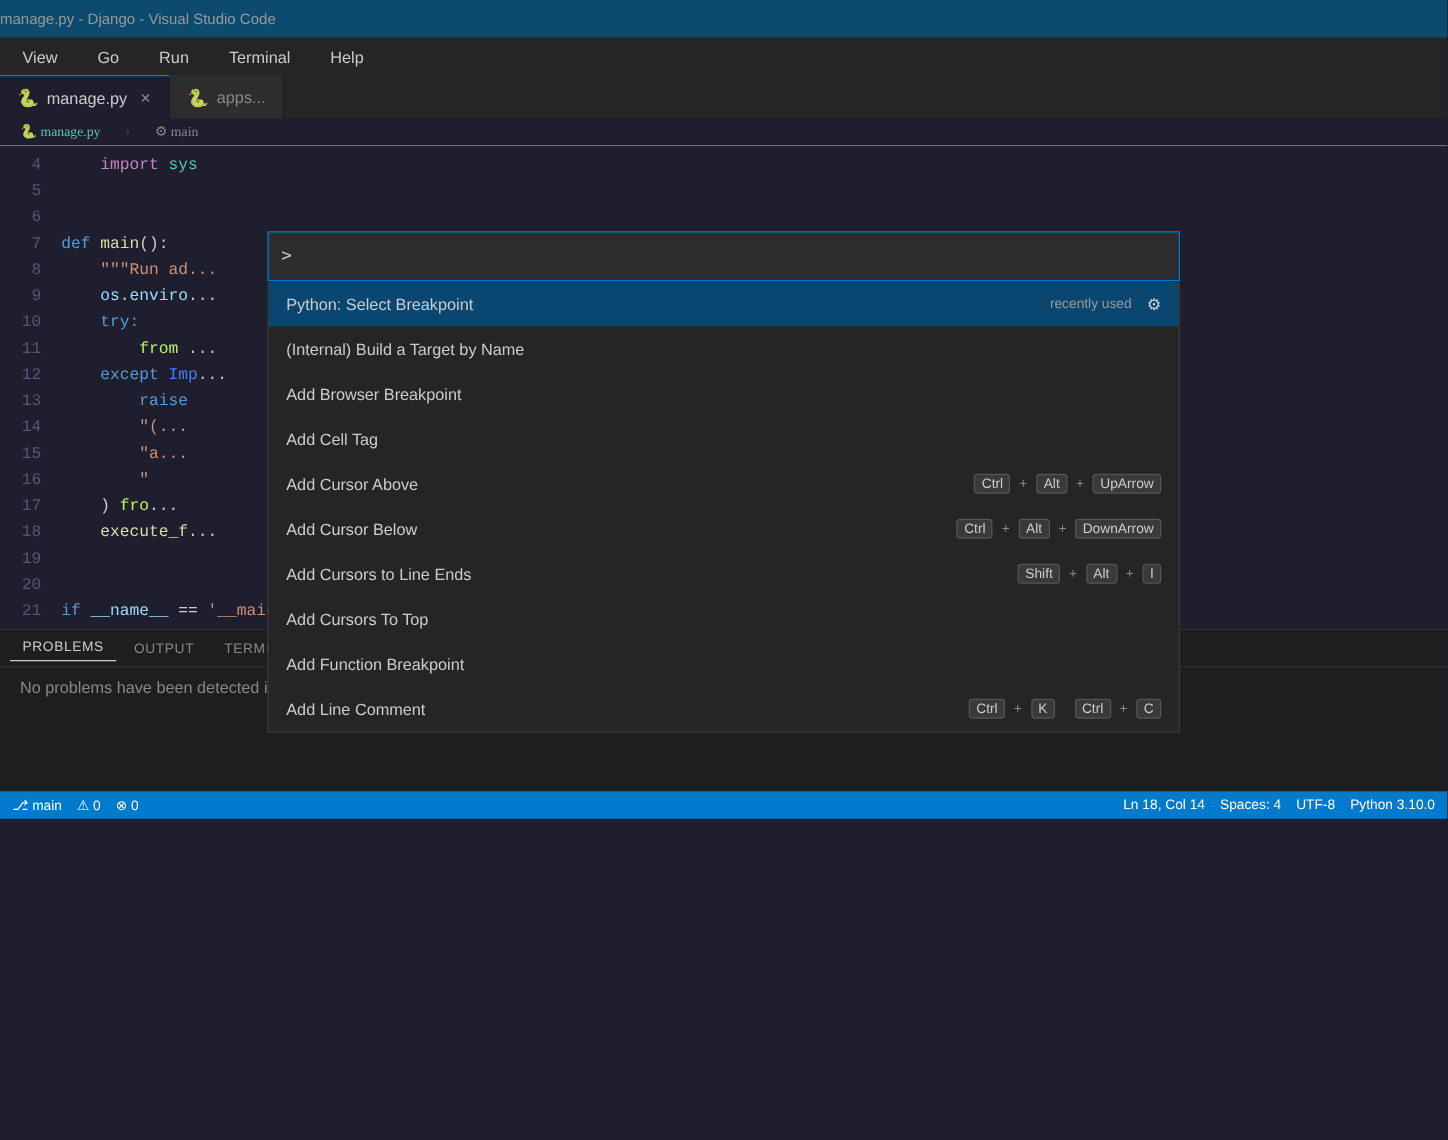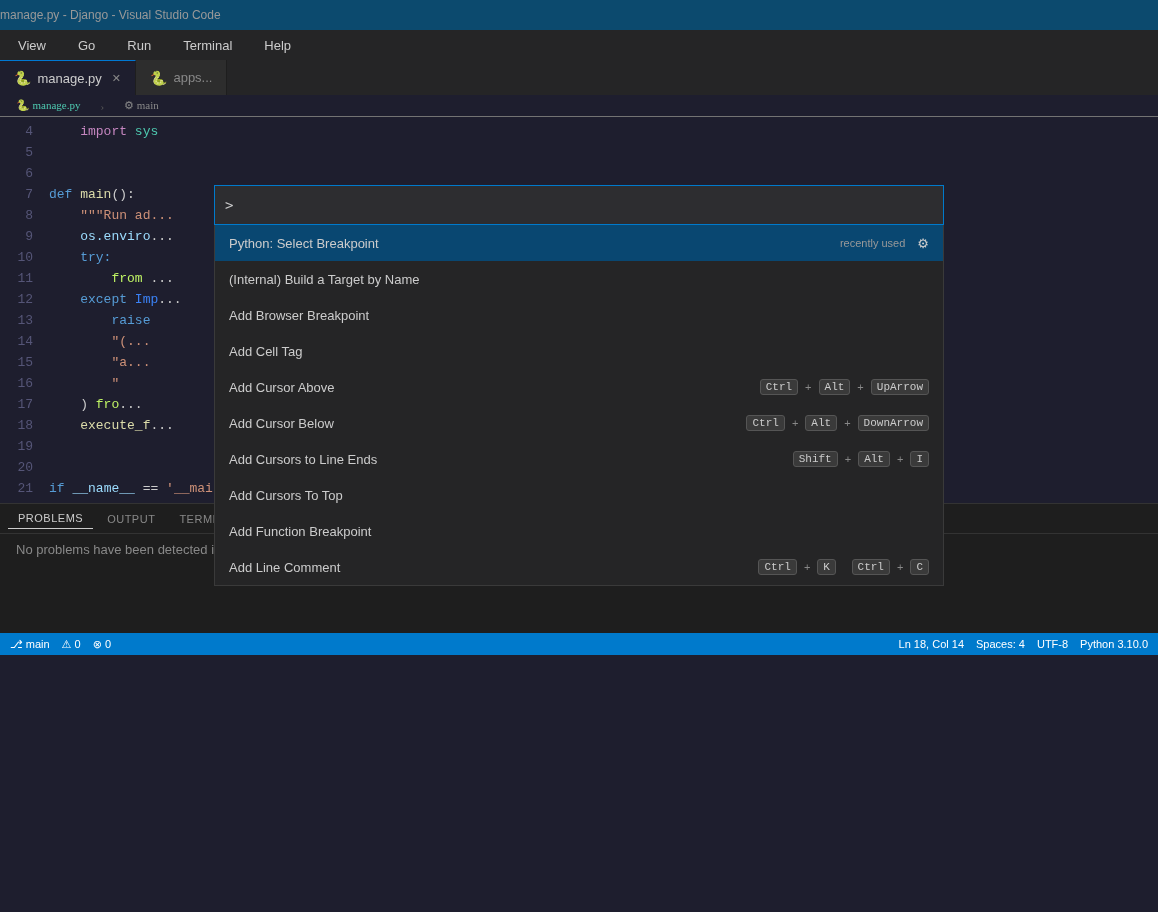--- a/index.html
+++ b/index.html
@@ -191,21 +191,21 @@
       color: #4fc1ff;
       font-size: 12px;
     }
     .kbd {
       background: #3a3a3a;
       border: 1px solid #555;
       border-radius: 3px;
       padding: 1px 5px;
       font-size: 11px;
       color: #cccccc;
-      font-family: Liberation Mono, monospace;
+      font-family: Liberation Sans, sans-serif;
     }
     .kbd-plus {
       font-size: 11px;
       color: #888;
       margin: 0 1px;
     }
 
     
     .kw { color: #569cd6; }
     .fn { color: #dcdcaa; }

